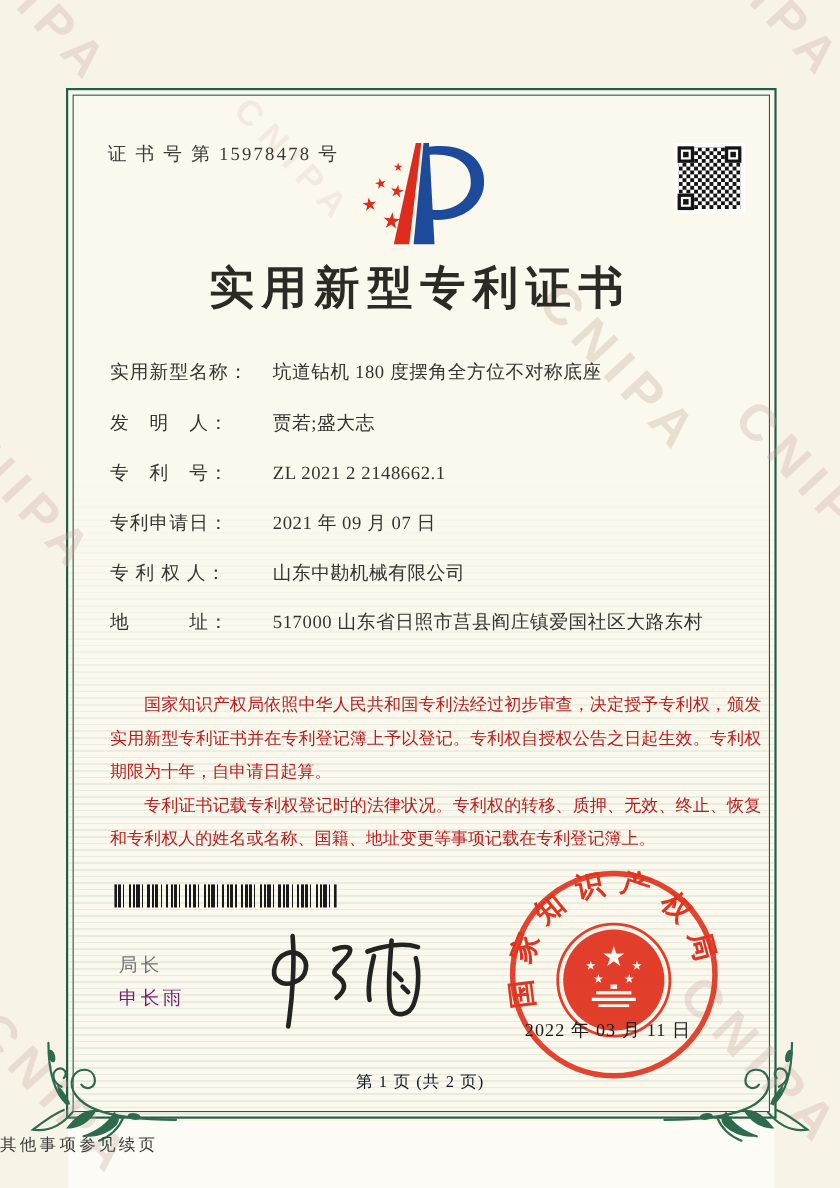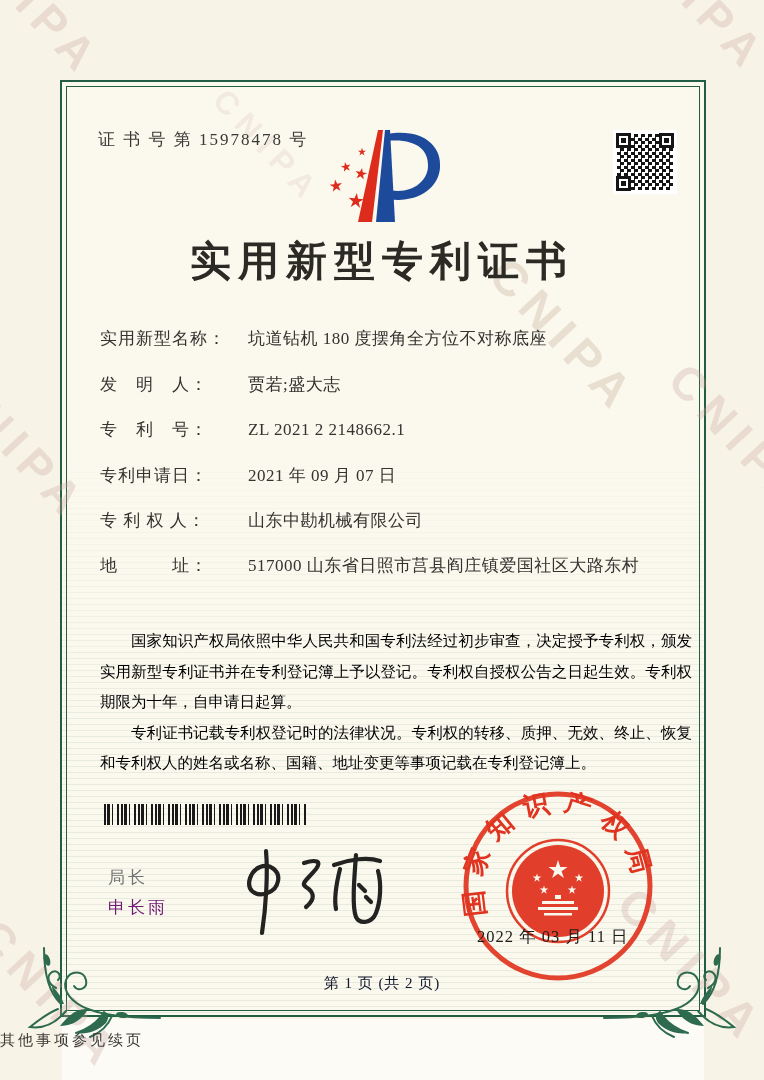--- a/index.html
+++ b/index.html
@@ -99,21 +99,21 @@
   }
   .field-label{display:inline-block;min-width:148px;letter-spacing:1px;}
   .field-value{letter-spacing:0.5px;}
   .row0{top:327px;} .row1{top:373px;} .row2{top:418px;}
   .row3{top:464px;} .row4{top:509px;} .row5{top:554px;}
   .grant-row{top:597px;}
   .grant-second{position:absolute;left:256px;}
   
   .body-text{
     position:absolute;left:100px;top:626px;width:592px;z-index:4;
-    font-size:15.5px;line-height:30.5px;color:#000000;
+    font-size:15.5px;line-height:30.5px;color:#b91c1c;
     text-align:justify;
   }
   .body-text p{margin:0;text-indent:2em;}
   
   .barcode{
     position:absolute;left:104px;top:804px;width:202px;height:21px;z-index:4;
     background:repeating-linear-gradient(90deg,
       #191919 0 2px, transparent 2px 3px,
       #191919 3px 6px, transparent 6px 8px,
       #191919 8px 9px, transparent 9px 13px,

